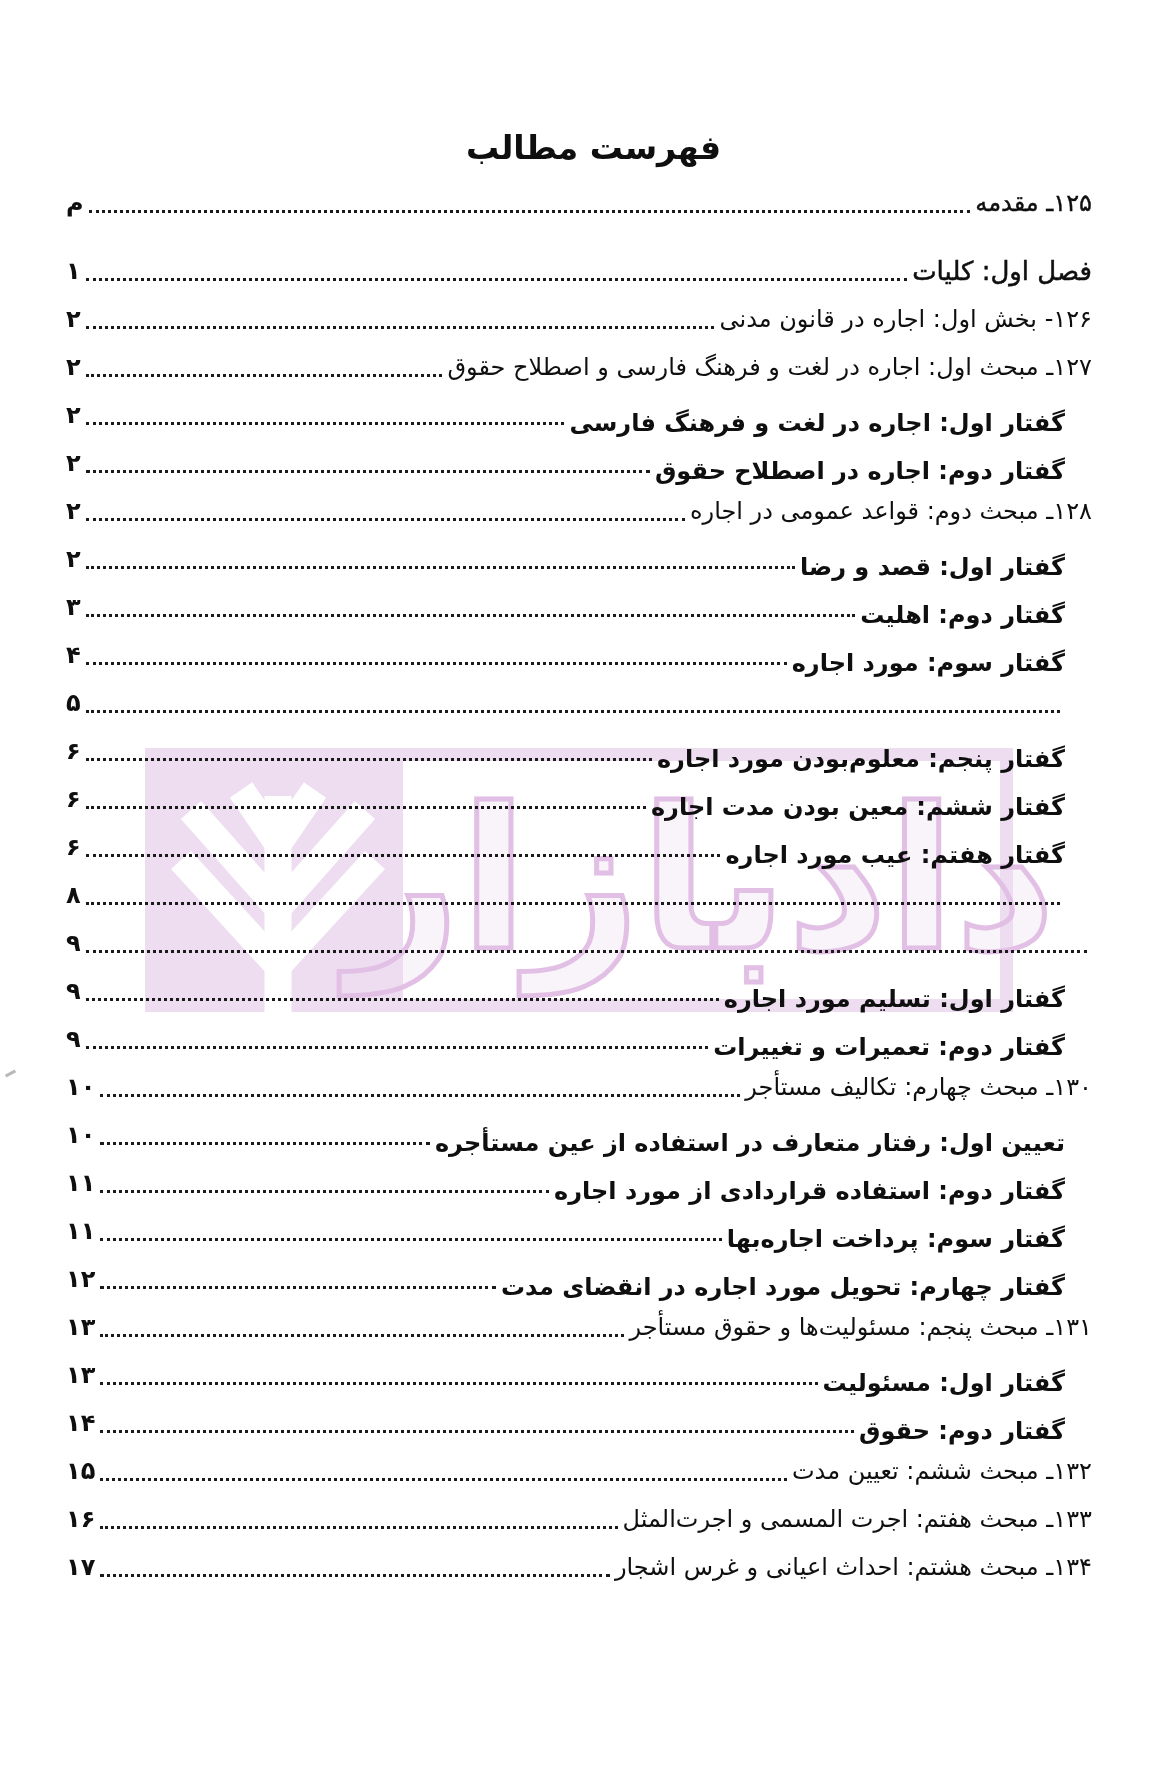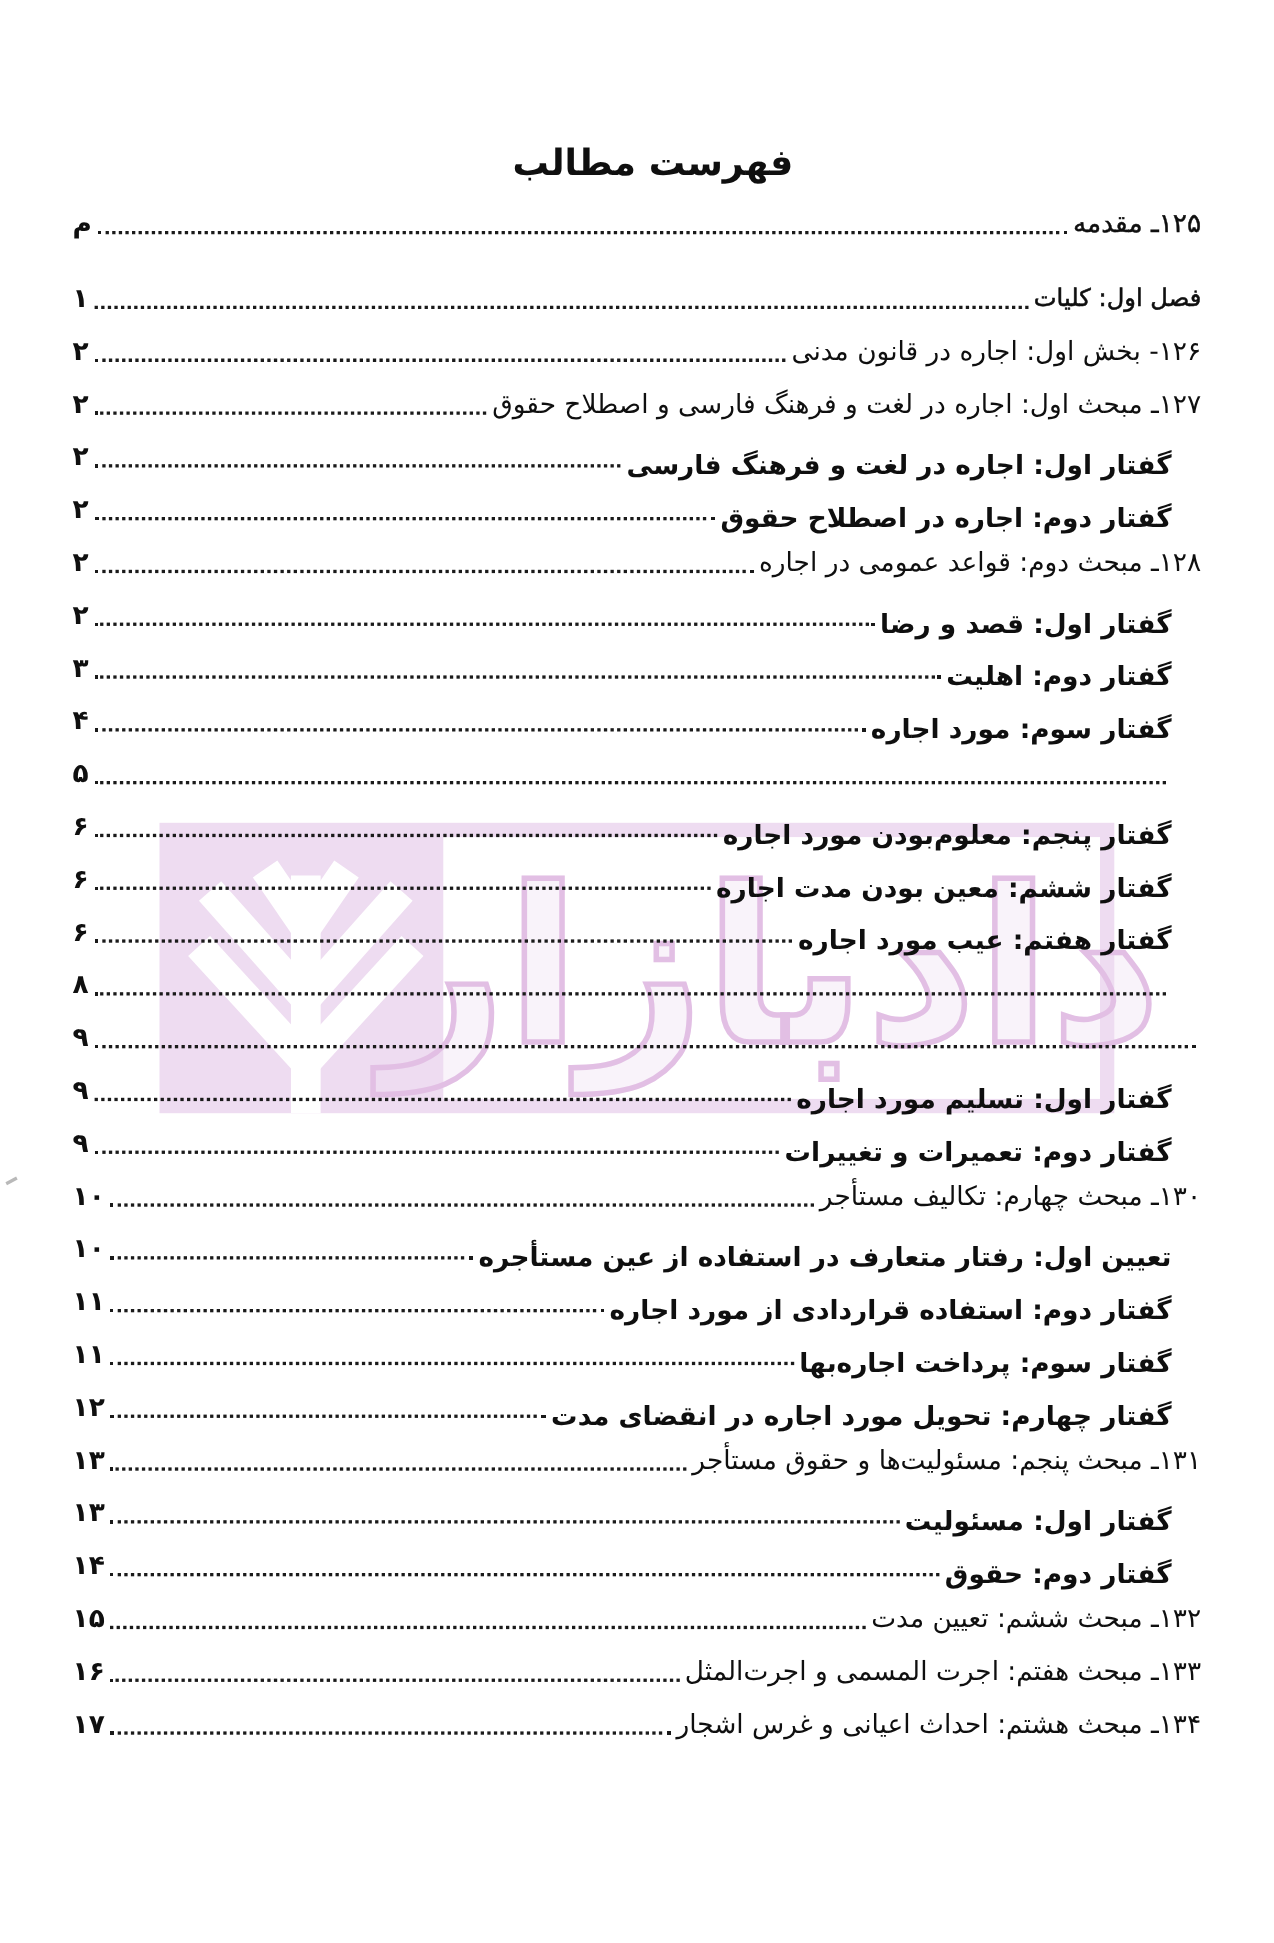--- a/index.html
+++ b/index.html
@@ -75,21 +75,21 @@
     border-bottom:3px dotted #1a1a1a;
     margin:0 5px;
     transform:translateY(8px);
   }
   .row .pnum{
     white-space:nowrap;
     font-size:24px;
     font-weight:bold;
   }
   .row.chapter{margin-top:20px;}
-  .row.chapter .label{font-size:22px;-webkit-text-stroke:.5px #0f0f0f;}
+  .row.chapter .label{font-size:26px;-webkit-text-stroke:.5px #0f0f0f;}
   .row.intro .label{-webkit-text-stroke:.4px #0f0f0f;}
   .row.sub{padding-right:27px;}
   .row.sub .label{font-weight:bold;margin-top:16px;}
   
   .speck{
     position:absolute;left:5px;top:1072px;
     width:11px;height:3px;background:#b9b9b9;
     transform:rotate(-28deg);z-index:1;
   }
 </style>

